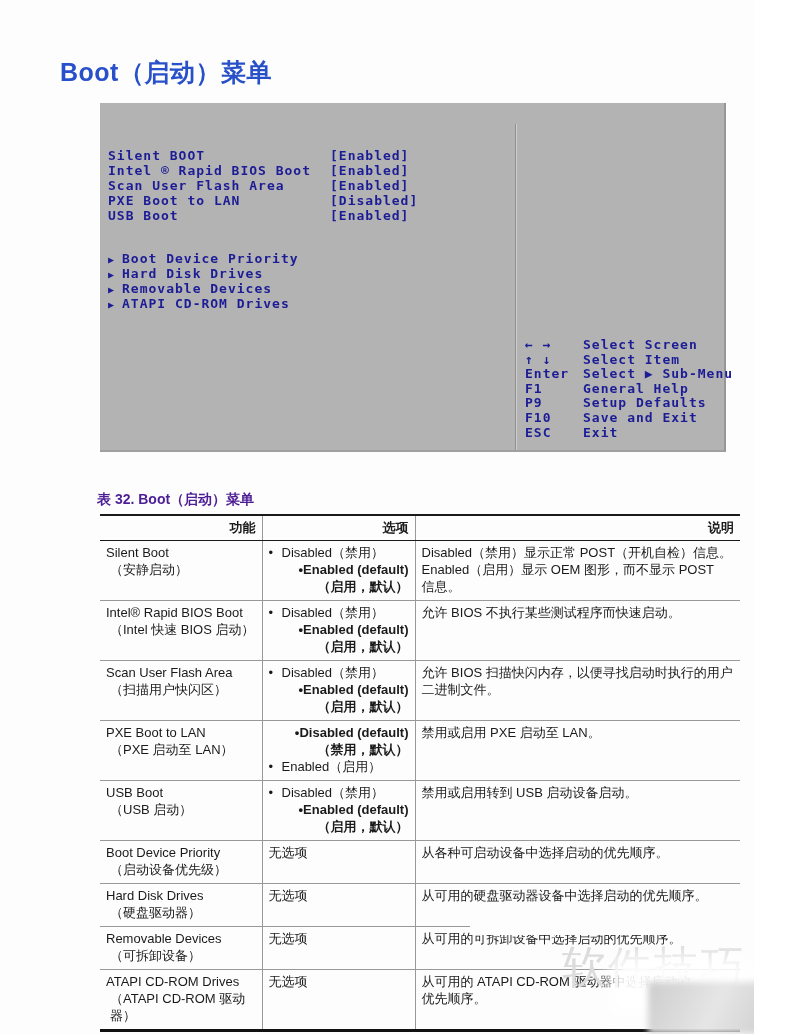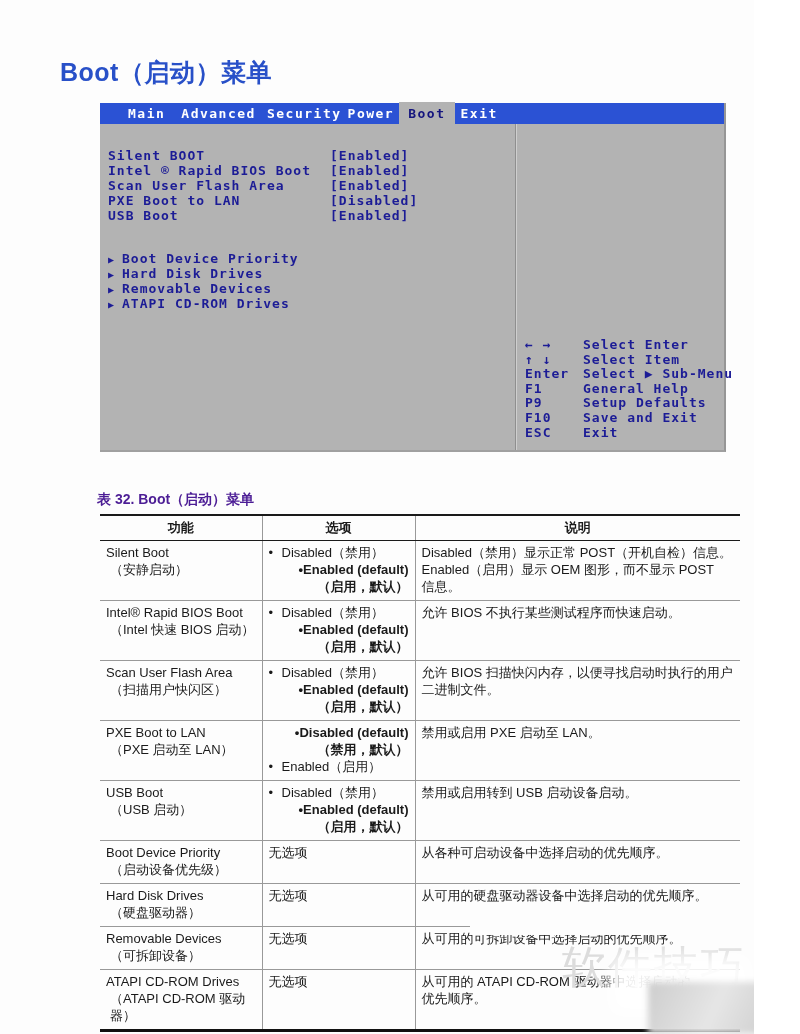--- a/index.html
+++ b/index.html
@@ -52,21 +52,21 @@
   .table-title {
     position:absolute; left:97px; top:491px;
     font-size:14px; font-weight:bold; color:#4c1d95;
   }
   
   table.boot-table {
     position:absolute; left:100px; top:514px; width:640px;
     border-collapse:collapse; font-size:13px; table-layout:fixed;
   }
   .boot-table th {
-    text-align:center; font-weight:bold; font-size:13px;
+    text-align:right; font-weight:bold; font-size:13px;
     border-top:2px solid #1a1a1a; border-bottom:1px solid #1a1a1a;
     padding:3px 6px;
   }
   .boot-table td {
     vertical-align:top; padding:3px 6px 5px 6px;
     border-top:1px solid #999; line-height:17px;
   }
   .boot-table tbody tr:first-child td { border-top:none; }
   .boot-table th + th, .boot-table td + td { border-left:1px solid #999; }
   .boot-table tbody tr:last-child td { border-bottom:3px solid #111; }
@@ -90,44 +90,36 @@
   }
 </style>
 </head>
 <body>
 
 <div class="page">
 
   <div class="page-title">Boot（启动）菜单</div>
 
   <div class="bios">
-    <div class="bios-tabbar">
-        <span class="tab">Main</span>
-        <span class="tab">Advanced</span>
-        <span class="tab">Security</span>
-        <span class="tab">Power</span>
-        <span class="tab selected">Boot</span>
-        <span class="tab">Exit</span>
-      </div>
     <div class="bios-divider"></div>
     <div class="bios-items">
         <div class="bios-row"><span class="bios-name">Silent BOOT</span><span class="bios-val">[Enabled]</span></div>
         <div class="bios-row"><span class="bios-name">Intel ® Rapid BIOS Boot</span><span class="bios-val">[Enabled]</span></div>
         <div class="bios-row"><span class="bios-name">Scan User Flash Area</span><span class="bios-val">[Enabled]</span></div>
         <div class="bios-row"><span class="bios-name">PXE Boot to LAN</span><span class="bios-val">[Disabled]</span></div>
         <div class="bios-row"><span class="bios-name">USB Boot</span><span class="bios-val">[Enabled]</span></div>
       </div>
     <div class="bios-subs">
         <div class="bios-row"><span class="tri">▶</span><span>Boot Device Priority</span></div>
         <div class="bios-row"><span class="tri">▶</span><span>Hard Disk Drives</span></div>
         <div class="bios-row"><span class="tri">▶</span><span>Removable Devices</span></div>
         <div class="bios-row"><span class="tri">▶</span><span>ATAPI CD-ROM Drives</span></div>
       </div>
     <div class="bios-help">
-        <div class="help-row"><span class="help-key">← →</span><span class="help-action">Select Enter</span></div>
+        <div class="help-row"><span class="help-key">← →</span><span class="help-action">Select Screen</span></div>
         <div class="help-row"><span class="help-key">↑ ↓</span><span class="help-action">Select Item</span></div>
         <div class="help-row"><span class="help-key">Enter</span><span class="help-action">Select ▶ Sub-Menu</span></div>
         <div class="help-row"><span class="help-key">F1</span><span class="help-action">General Help</span></div>
         <div class="help-row"><span class="help-key">P9</span><span class="help-action">Setup Defaults</span></div>
         <div class="help-row"><span class="help-key">F10</span><span class="help-action">Save and Exit</span></div>
         <div class="help-row"><span class="help-key">ESC</span><span class="help-action">Exit</span></div>
       </div>
   </div>
 
   <div class="table-title">表 32.   Boot（启动）菜单</div>

